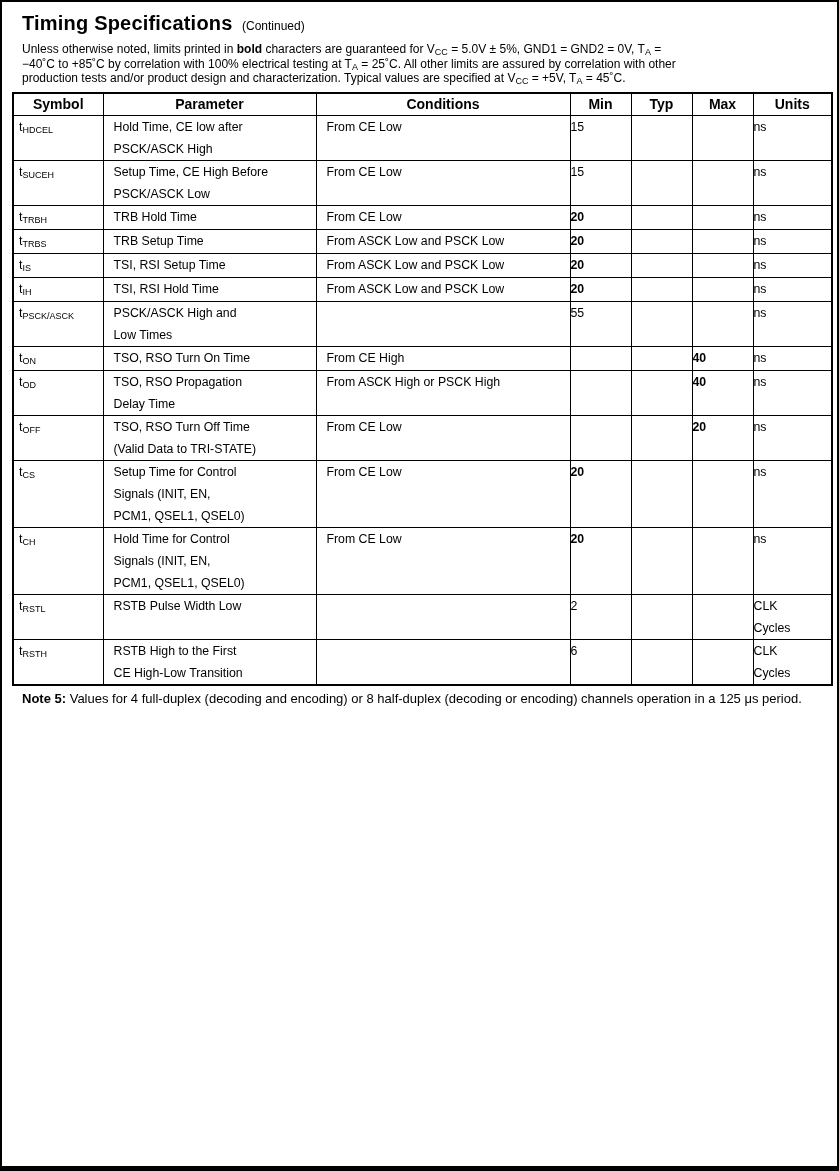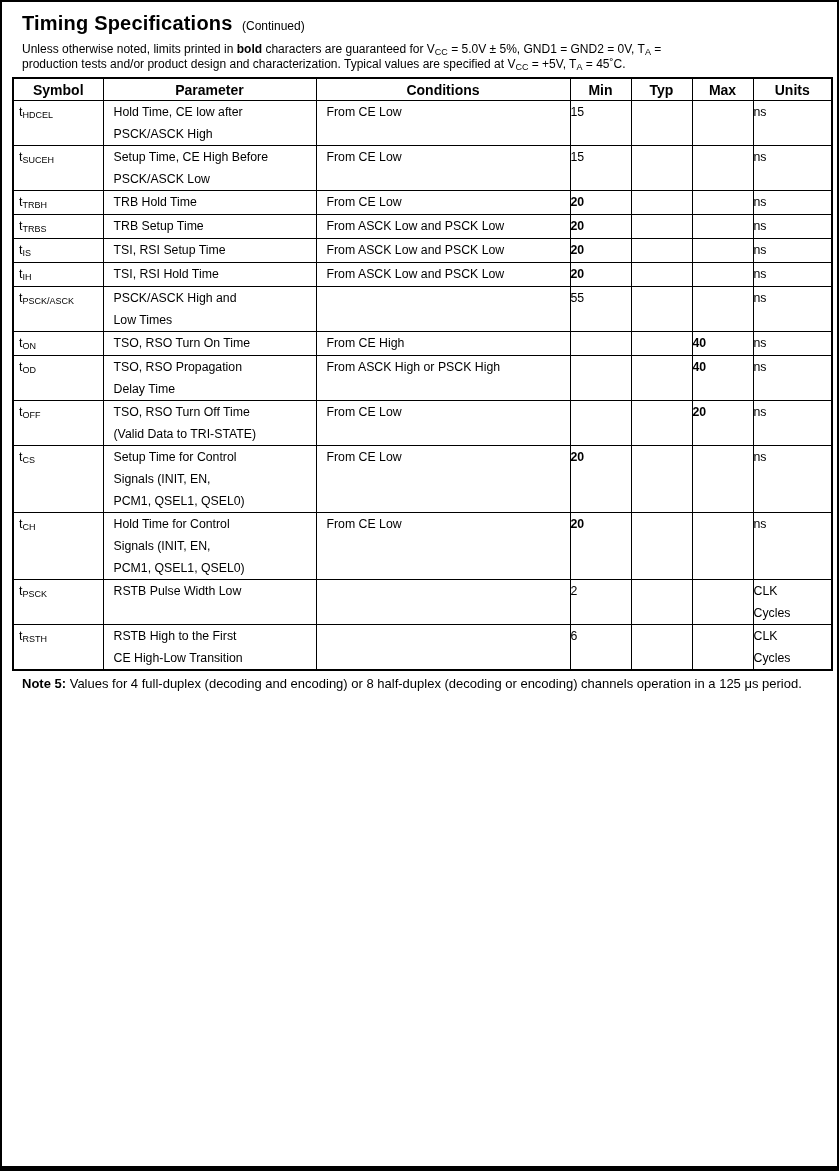--- a/index.html
+++ b/index.html
@@ -57,20 +57,21 @@
 <body>
 
 <div class="page">
   <div class="title-row">
     <span class="title-main">Timing Specifications</span>
     <span class="title-cont">(Continued)</span>
   </div>
 
   <div class="intro" id="intro">
       <div class="iline"><span>Unless otherwise noted, limits printed in </span><span class="seg-b">bold</span><span> characters are guaranteed for V</span><span class="sub">CC</span><span> = 5.0V ± 5%, GND1 = GND2 = 0V, T</span><span class="sub">A</span><span> =</span></div>
+      <div class="iline"><span>−40˚C to +85˚C by correlation with 100% electrical testing at T</span><span class="sub">A</span><span> = 25˚C. All other limits are assured by correlation with other</span></div>
       <div class="iline"><span>production tests and/or product design and characterization. Typical values are specified at V</span><span class="sub">CC</span><span> = +5V, T</span><span class="sub">A</span><span> = 45˚C.</span></div>
     </div>
 
   <table class="spec">
     <colgroup>
       <col style="width:90px">
         <col style="width:213px">
         <col style="width:254px">
       <col style="width:61px">
         <col style="width:61px">
@@ -319,21 +320,21 @@
             <div class="ln bold">20</div>
           </td>
           <td class="c-val v-mid"></td>
           <td class="c-val v-mid"></td>
           <td class="c-val v-mid">
             <div class="ln">ns</div>
           </td>
         </tr>
         <tr style="height: 44px;">
           <td class="c-sym">
-            <div class="ln"><span class="sym-base">t</span><span class="sym-sub">PSCK</span></div>
+            <div class="ln"><span class="sym-base">t</span><span class="sym-sub">RSTL</span></div>
           </td>
           <td class="c-param">
             <div class="ln">RSTB Pulse Width Low</div>
           </td>
           <td class="c-cond"></td>
           <td class="c-val">
             <div class="ln">2</div>
           </td>
           <td class="c-val"></td>
           <td class="c-val"></td>

